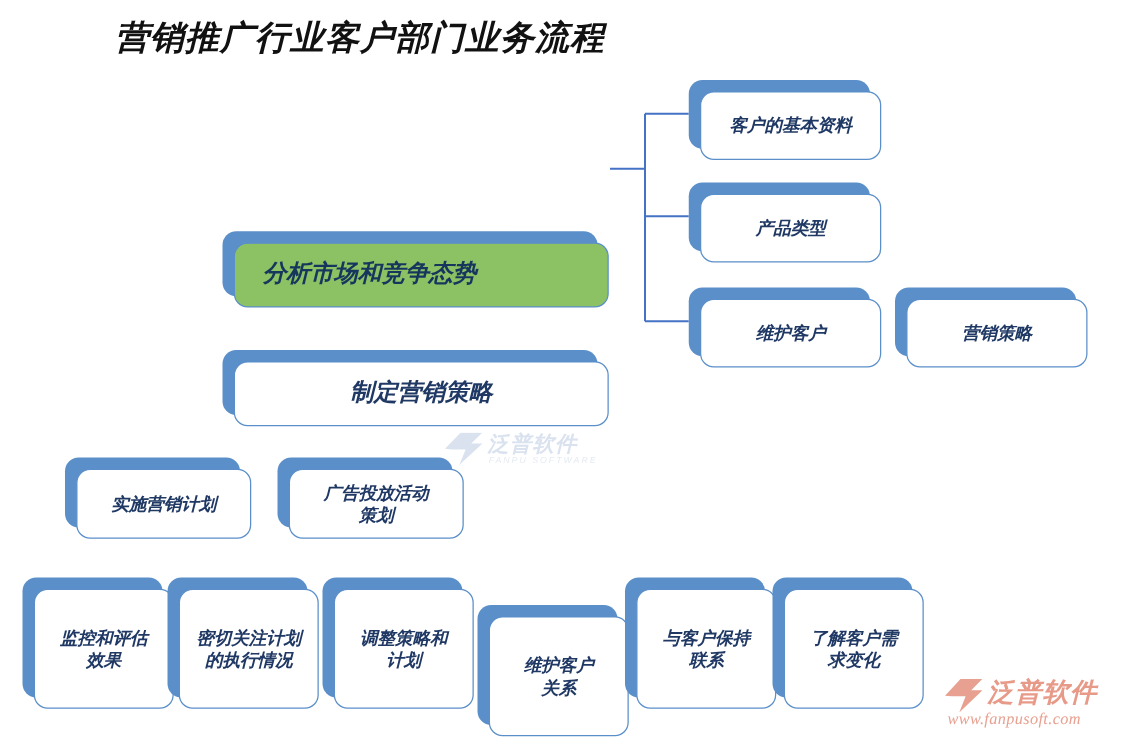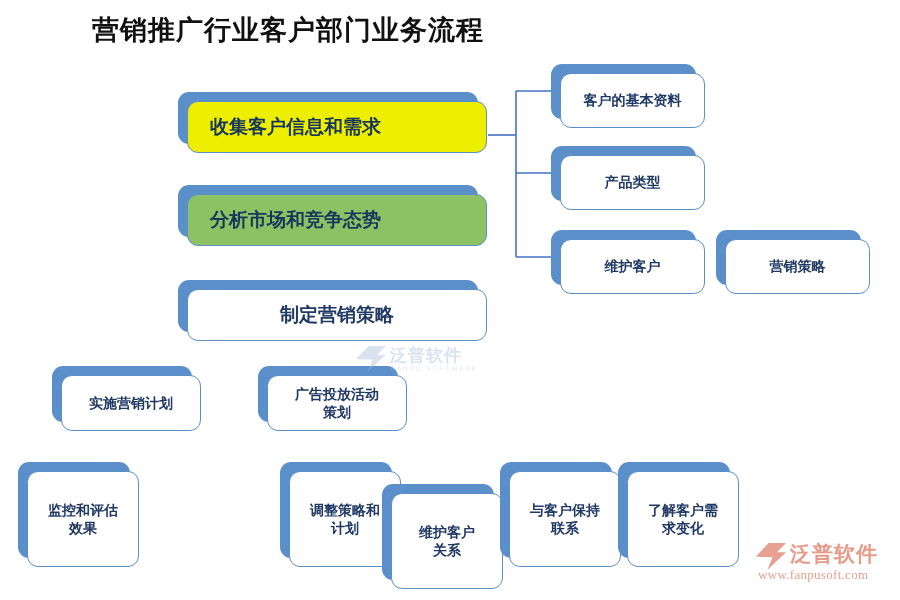--- a/index.html
+++ b/index.html
@@ -6,20 +6,21 @@
   html, body {
     width: 900px; height: 600px;
     background: #ffffff;
     font-family: "Liberation Sans", "DejaVu Sans", sans-serif;
     overflow: hidden;
   }
   #stage {
     position: relative;
     width: 900px; height: 600px;
     background: #ffffff;
+    font-style: italic;
   }
 
   
   #title {
     position: absolute;
     left: 92px; top: 12px;
     font-size: 27px;
     font-weight: bold;
     color: #111111;
     letter-spacing: 1px;
@@ -134,26 +135,20 @@
       <line x1="516" y1="91" x2="516" y2="257"></line>
 
       <line x1="516" y1="91" x2="551" y2="91"></line>
 
       <line x1="516" y1="173" x2="551" y2="173"></line>
 
       <line x1="516" y1="257" x2="551" y2="257"></line>
     </g>
   </svg>
 
-  <div class="node big yellow" style="left:178px; top:92px; width:300px; height:52px;">
-    <div class="shadow"></div>
-    <div class="face">
-      <span class="label">收集客户信息和需求</span>
-    </div>
-  </div>
 
   <div class="node big green" style="left:178px; top:185px; width:300px; height:52px;">
     <div class="shadow"></div>
     <div class="face">
       <span class="label">分析市场和竞争态势</span>
     </div>
   </div>
 
   <div class="node big" style="left:178px; top:280px; width:300px; height:52px;">
     <div class="shadow"></div>
@@ -190,38 +185,45 @@
     </div>
   </div>
 
   <div class="node sm" style="left:716px; top:230px; width:145px; height:55px;">
     <div class="shadow"></div>
     <div class="face">
       <span class="label">营销策略</span>
     </div>
   </div>
 
-  <div class="node sm" style="left:222px; top:366px; width:140px; height:56px;margin-left:36px;">
+  <div class="node sm" style="left:222px; top:366px; width:140px; height:56px;">
     <div class="shadow"></div>
     <div class="face">
       <span class="label">广告投放活动
 策划</span>
     </div>
   </div>
 
   <div class="node bt" style="left:18px; top:462px; width:112px; height:96px;">
     <div class="shadow"></div>
     <div class="face">
       <span class="label">监控和评估
 效果</span>
     </div>
   </div>
 
-
-  <div class="node bt" style="left:258px; top:462px; width:112px; height:96px;margin-left:22px;">
+  <div class="node bt" style="left:134px; top:462px; width:112px; height:96px;">
+    <div class="shadow"></div>
+    <div class="face">
+      <span class="label">密切关注计划
+的执行情况</span>
+    </div>
+  </div>
+
+  <div class="node bt" style="left:258px; top:462px; width:112px; height:96px;">
     <div class="shadow"></div>
     <div class="face">
       <span class="label">调整策略和
 计划</span>
     </div>
   </div>
 
   <div class="node bt" style="left:382px; top:484px; width:112px; height:96px;">
     <div class="shadow"></div>
     <div class="face">

